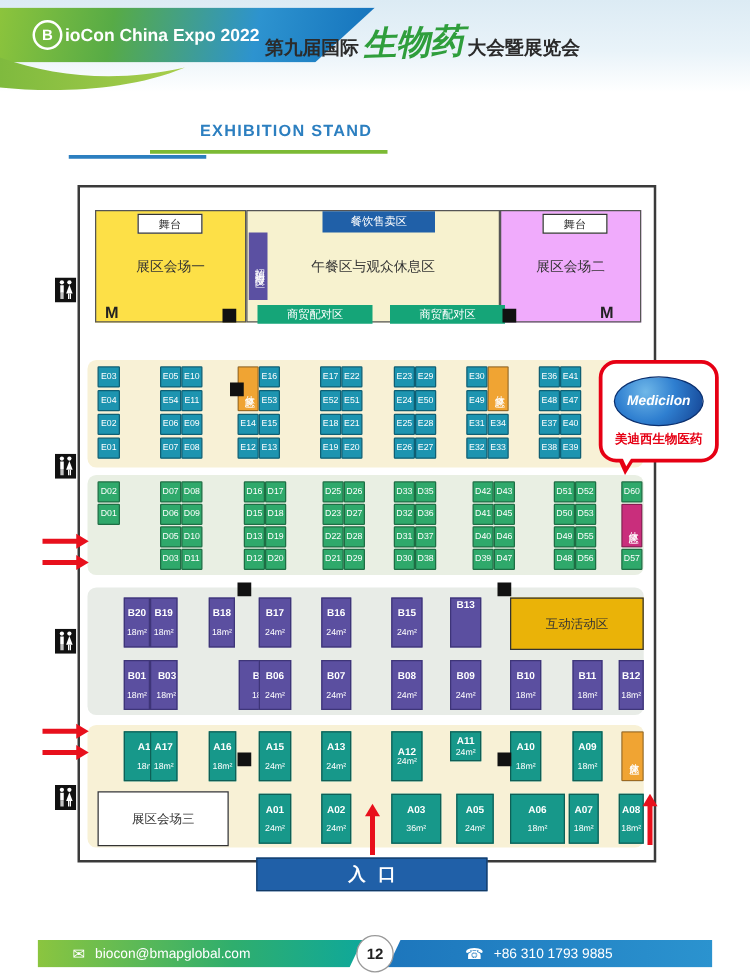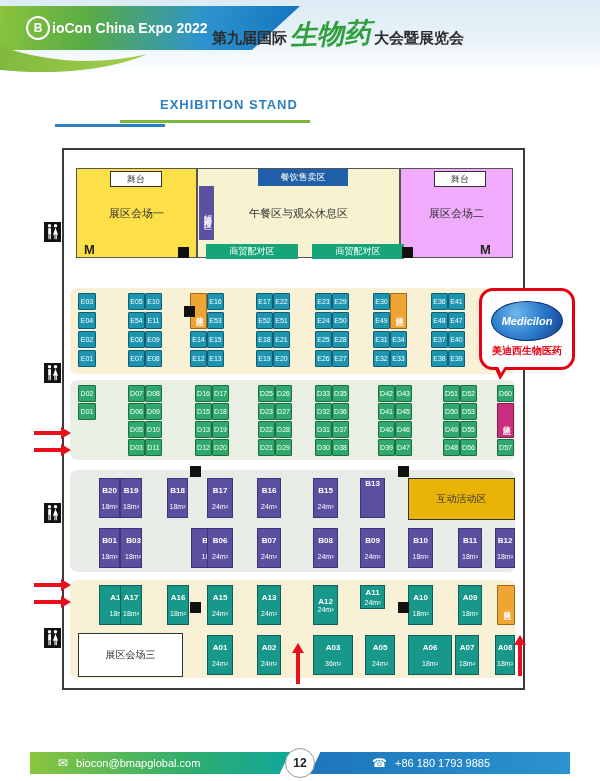--- a/index.html
+++ b/index.html
@@ -427,24 +427,25 @@
       <div class="arr-u" style="position: absolute; left: 518px; top: 644px;"></div>
     </div>
 
   <div class="bubble">
     <div class="bubble-logo">Medicilon</div>
     <div class="bubble-cap">美迪西生物医药</div>
   </div>
   <div class="tail-red"></div>
   <div class="tail-white"></div>
 
+  <div class="entrance">入口</div>
 
   <div class="f-left">
     <span class="f-ico">✉</span>
     <span>biocon@bmapglobal.com</span>
   </div>
   <div class="f-page">12</div>
   <div class="f-right">
     <span class="f-ico">☎</span>
-    <span>+86 180 1793 9885</span>
+    <span>+86 310 1793 9885</span>
   </div>
 
 </div>
 
 </body></html>

